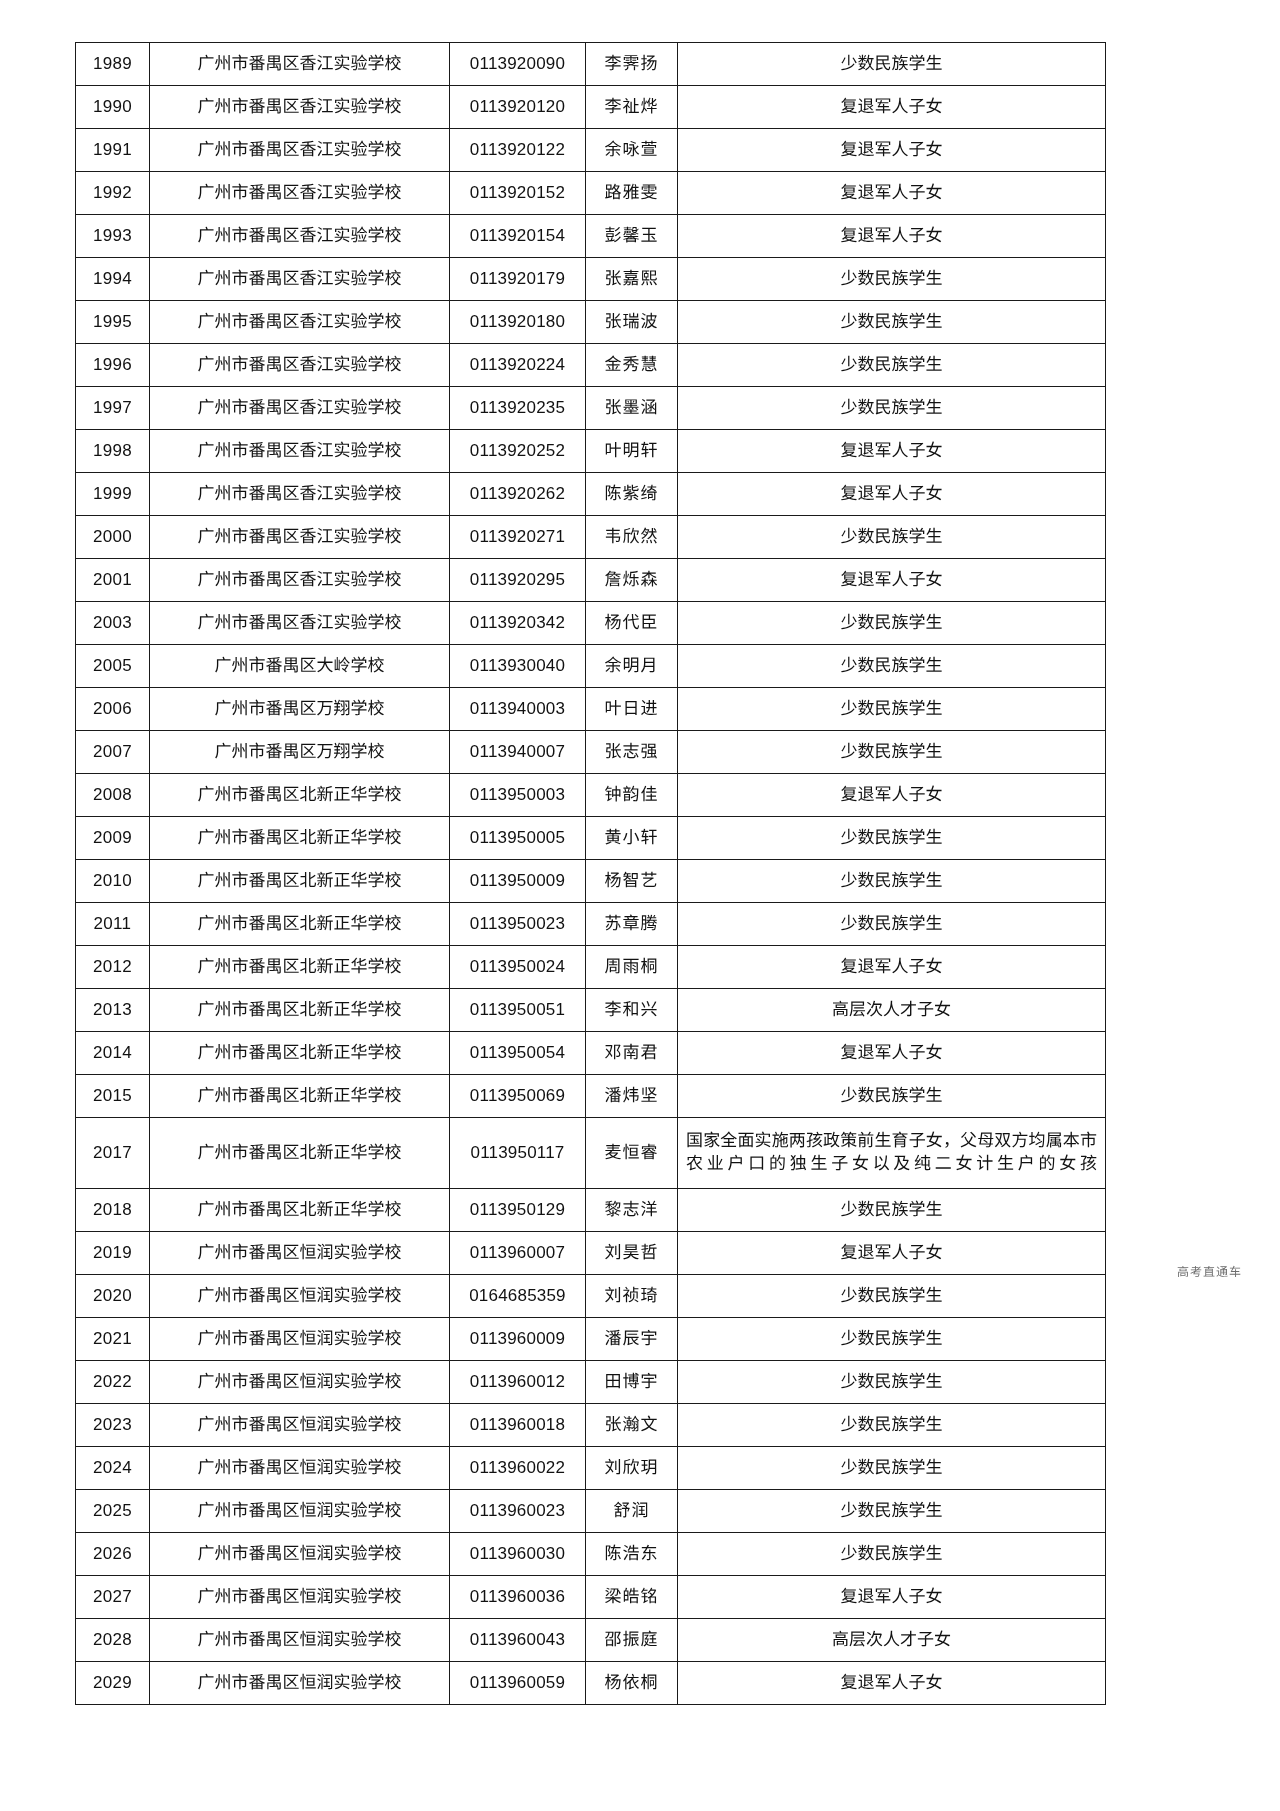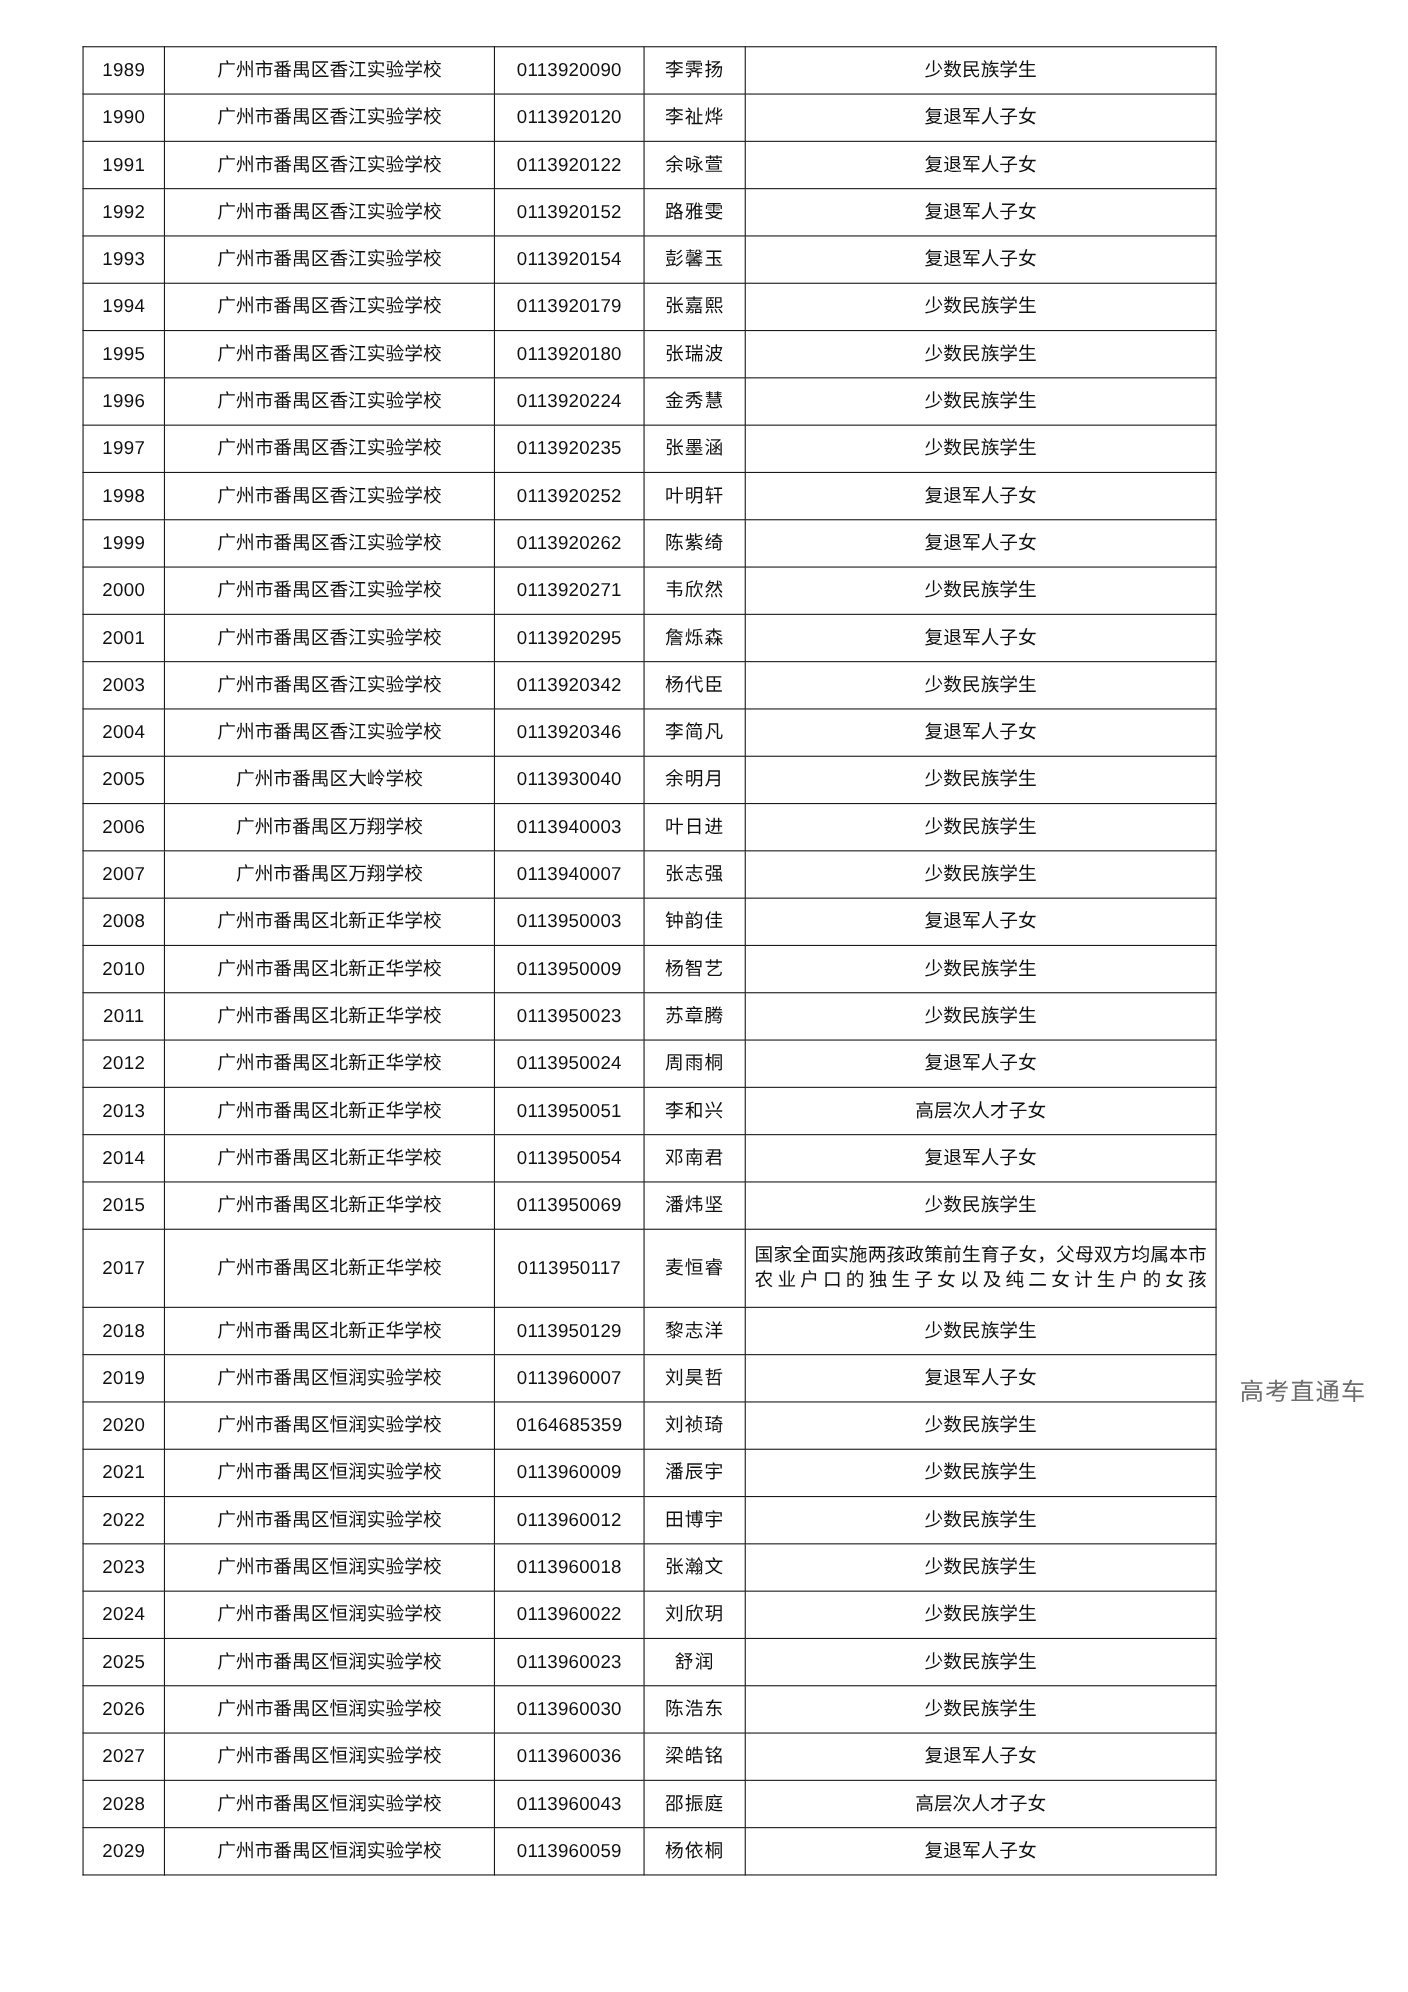--- a/index.html
+++ b/index.html
@@ -73,21 +73,21 @@
     font-size: 17px;
     line-height: 1.35;
   }
 
   tr.tall td { height: 62px; }
 
   .watermark {
     position: absolute;
     right: 38px;
     bottom: 22px;
-    font-size: 22px;
+    font-size: 12px;
     color: #6d6d6d;
     letter-spacing: 1px;
     user-select: none;
   }
 </style>
 </head>
 <body>
 
 <div class="page">
 
@@ -193,27 +193,20 @@
             <td class="cat">复退军人子女</td>
           </tr>
           <tr>
             <td class="seq">2003</td>
             <td class="school">广州市番禺区香江实验学校</td>
             <td class="id">0113920342</td>
             <td class="name">杨代臣</td>
             <td class="cat">少数民族学生</td>
           </tr>
           <tr>
-            <td class="seq">2004</td>
-            <td class="school">广州市番禺区香江实验学校</td>
-            <td class="id">0113920346</td>
-            <td class="name">李简凡</td>
-            <td class="cat">复退军人子女</td>
-          </tr>
-          <tr>
             <td class="seq">2005</td>
             <td class="school">广州市番禺区大岭学校</td>
             <td class="id">0113930040</td>
             <td class="name">余明月</td>
             <td class="cat">少数民族学生</td>
           </tr>
           <tr>
             <td class="seq">2006</td>
             <td class="school">广州市番禺区万翔学校</td>
             <td class="id">0113940003</td>
@@ -228,20 +221,27 @@
             <td class="cat">少数民族学生</td>
           </tr>
           <tr>
             <td class="seq">2008</td>
             <td class="school">广州市番禺区北新正华学校</td>
             <td class="id">0113950003</td>
             <td class="name">钟韵佳</td>
             <td class="cat">复退军人子女</td>
           </tr>
           <tr>
+            <td class="seq">2009</td>
+            <td class="school">广州市番禺区北新正华学校</td>
+            <td class="id">0113950005</td>
+            <td class="name">黄小轩</td>
+            <td class="cat">少数民族学生</td>
+          </tr>
+          <tr>
             <td class="seq">2010</td>
             <td class="school">广州市番禺区北新正华学校</td>
             <td class="id">0113950009</td>
             <td class="name">杨智艺</td>
             <td class="cat">少数民族学生</td>
           </tr>
           <tr>
             <td class="seq">2011</td>
             <td class="school">广州市番禺区北新正华学校</td>
             <td class="id">0113950023</td>

